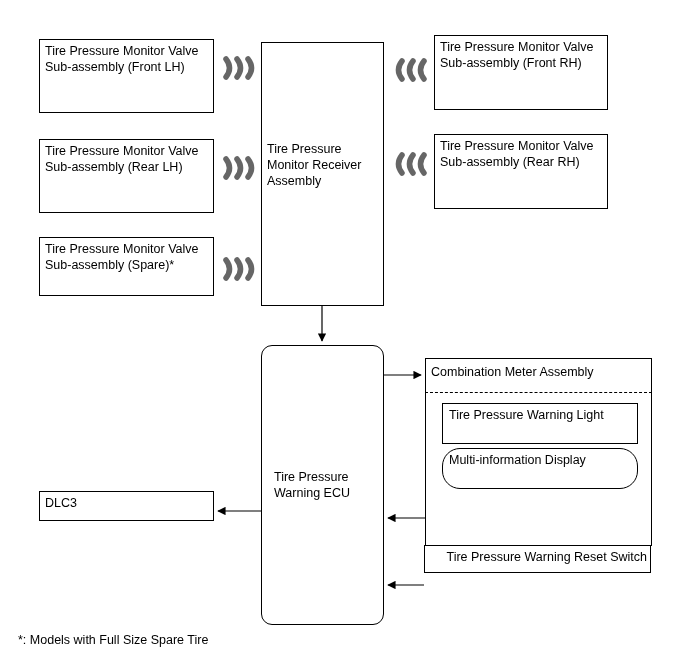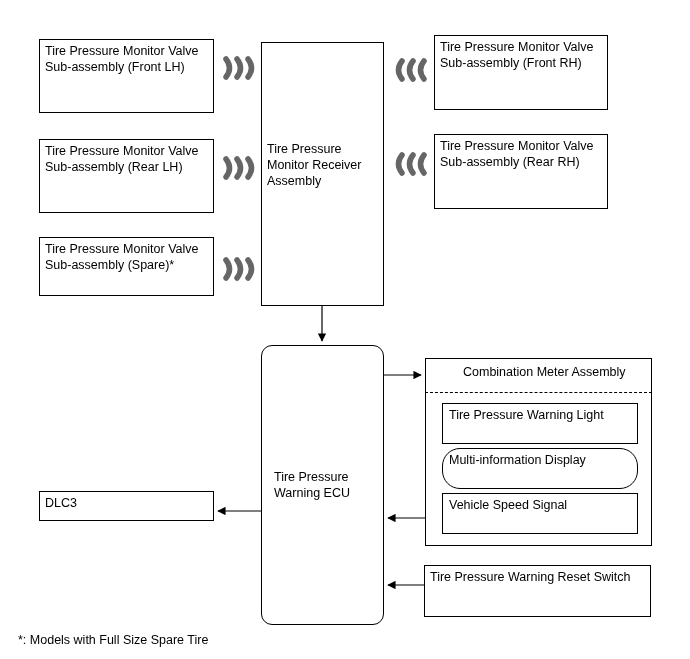--- a/index.html
+++ b/index.html
@@ -186,37 +186,34 @@
     <div class="box-label">Tire Pressure Monitor Valve
 Sub-assembly (Rear RH)</div>
   </div>
 
   <div class="box rounded" style="left:261px; top:345px; width:123px; height:280px;">
     <div class="ecu-label">Tire Pressure
 Warning ECU</div>
   </div>
 
   <div class="box" style="left:425px; top:358px; width:227px; height:188px;">
-    <div class="box-label" style="top:5px;margin-left:32px;">Combination Meter Assembly</div>
+    <div class="box-label" style="top:5px;">Combination Meter Assembly</div>
     <div class="dashed-divider" style="left:-1px; right:-1px; top:33px;"></div>
 
     <div class="subbox" style="left:16px; top:44px; width:196px; height:41px;">
       <div class="subbox-label">Tire Pressure Warning Light</div>
     </div>
 
     <div class="subbox" style="left:16px; top:89px; width:196px; height:41px;border-radius:18px;">
       <div class="subbox-label">Multi-information Display</div>
     </div>
 
-    <div class="subbox" style="left:16px; top:134px; width:196px; height:41px;">
-      <div class="subbox-label">Vehicle Speed Signal</div>
-    </div>
-  </div>
-
-  <div class="box" style="left:424px; top:565px; width:227px; height:52px;">
+  </div>
+
+  <div class="box" style="left:424px; top:545px; width:227px; height:28px;text-align:right;">
     <div class="box-label">Tire Pressure Warning Reset Switch</div>
   </div>
 
   <div class="box" style="left:39px; top:491px; width:175px; height:30px;">
     <div class="box-label">DLC3</div>
   </div>
 
   <div class="footnote" style="left:18px; top:600px;margin-top:32px;">*: Models with Full Size Spare Tire</div>
 
 </div>

